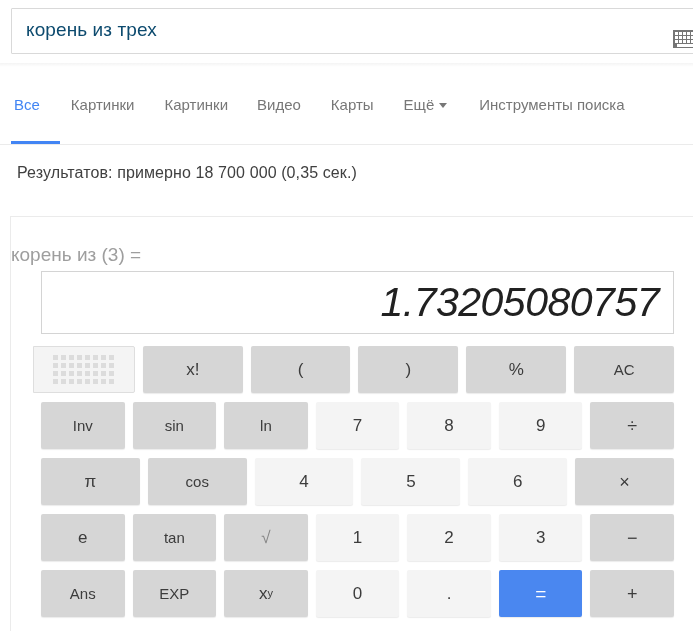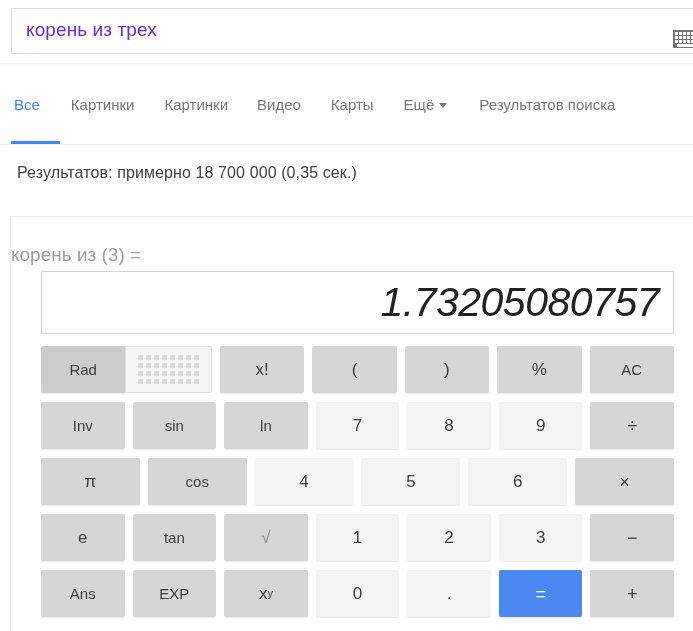--- a/index.html
+++ b/index.html
@@ -34,21 +34,21 @@
     border: 1px solid #d9d9d9;
     border-radius: 1px;
     background: #ffffff;
     box-sizing: border-box;
   }
   .search-query {
     position: absolute;
     left: 14px;
     top: 10px;
     font-size: 19px;
-    color: #6d28d9;
+    color: #0c4a6e;
     letter-spacing: 0.1px;
     white-space: nowrap;
   }
   .kbd-icon {
     position: absolute;
     left: 661px;
     top: 21px;
     width: 26px;
     height: 18px;
   }
@@ -279,38 +279,35 @@
   </div>
 
   <div class="navbar">
     <div class="nav-items" id="nav-items">
         <div class="nav-item active first"><span>Все</span></div>
         <div class="nav-item" style="margin-left: 31px;"><span>Картинки</span></div>
         <div class="nav-item" style="margin-left: 30px;"><span>Картинки</span></div>
         <div class="nav-item" style="margin-left: 29px;"><span>Видео</span></div>
         <div class="nav-item" style="margin-left: 30px;"><span>Карты</span></div>
         <div class="nav-item" style="margin-left: 30px;"><span>Ещё</span><span class="caret"></span></div>
-        <div class="nav-item" style="margin-left: 32px;"><span>Результатов поиска</span></div>
+        <div class="nav-item" style="margin-left: 32px;"><span>Инструменты поиска</span></div>
       </div>
     <div class="nav-underline"></div>
     <div class="nav-divider"></div>
   </div>
 
   <div class="result-stats">Результатов: примерно 18 700 000 (0,35 сек.)</div>
 
   <div class="calc-card">
     <div class="calc-expr">корень из (3) =</div>
     <div class="calc-display">
       <div class="calc-result">1.73205080757</div>
     </div>
     <div class="keypad" id="keypad">
         <div class="key-row">
-          <div class="key toggle-on">
-            <span>Rad</span>
-          </div>
           <div class="key toggle-off">
             <div class="dotgrid">
               <i></i>
               <i></i>
               <i></i>
               <i></i>
               <i></i>
               <i></i>
               <i></i>
               <i></i>

